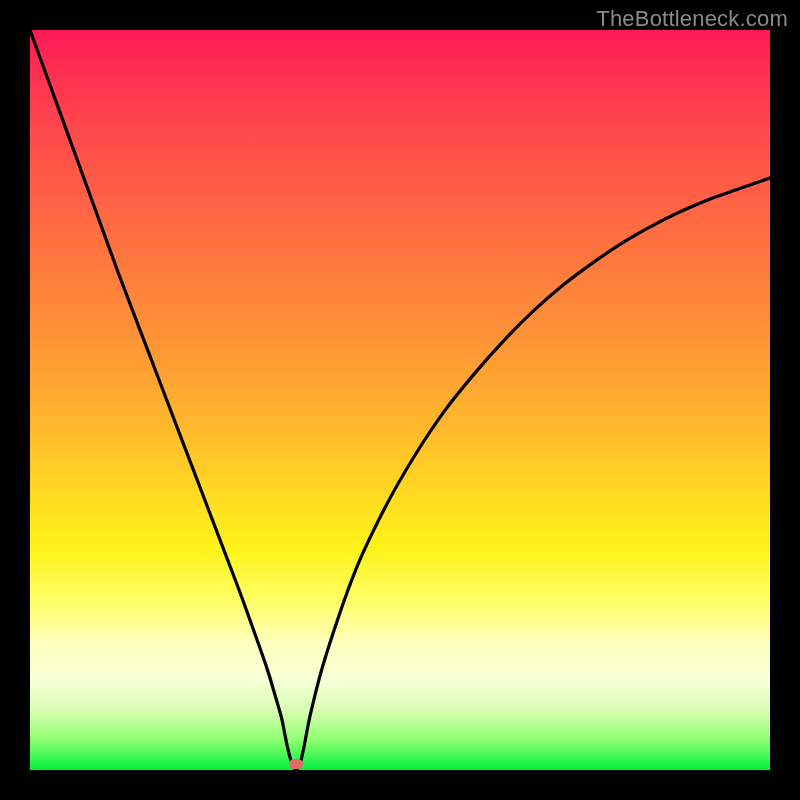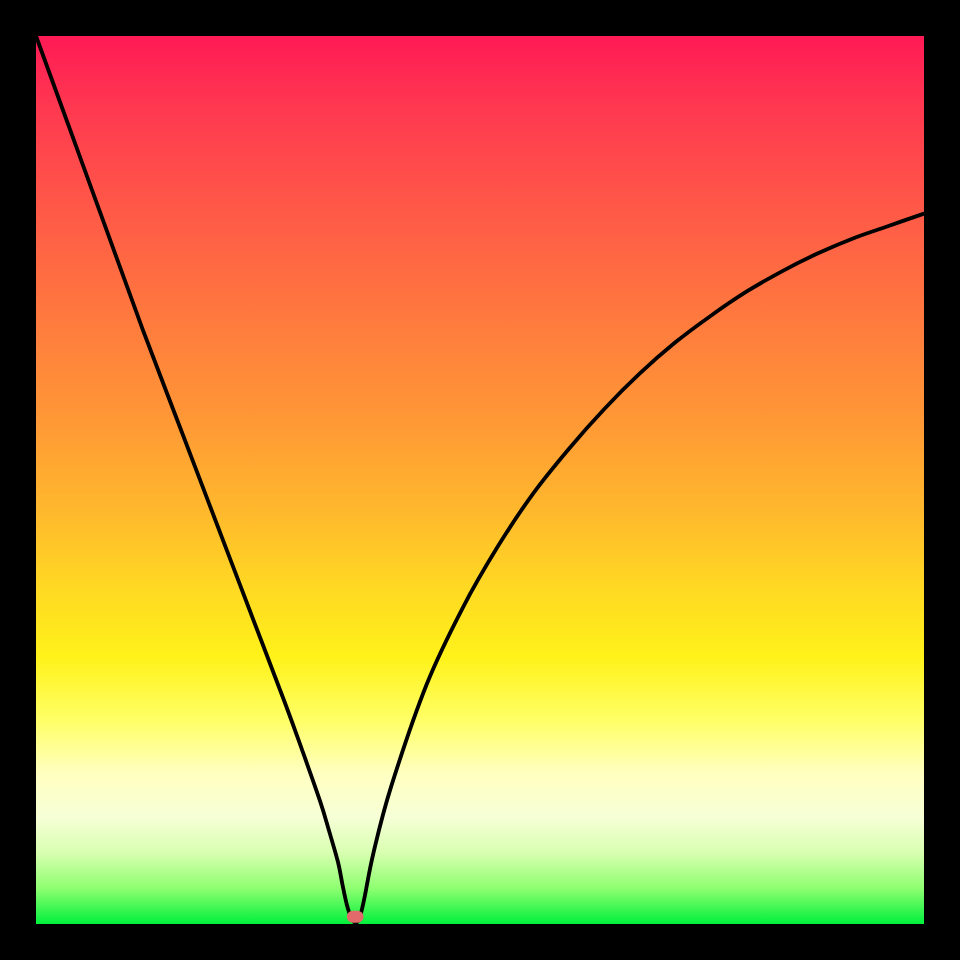--- a/index.html
+++ b/index.html
@@ -68,20 +68,21 @@
     height: 10px;
     border-radius: 5px;
     background: #e36a6a;
     transform: translate(-50%, -50%);
   }
 </style>
 </head>
 <body>
 
 <div class="frame">
+  <div class="watermark">TheBottleneck.com</div>
 
   <div class="plot-area">
     <svg class="curve" viewBox="0 0 740 740" preserveAspectRatio="none">
       <path id="curve-path" fill="none" stroke="#000000" stroke-width="3.2" stroke-linejoin="round" stroke-linecap="round" d="M 0.00 0.00 C 4.93 13.57, 19.73 54.27, 29.60 81.40 C 39.47 108.53, 49.33 135.67, 59.20 162.80 C 69.07 189.93, 78.93 217.68, 88.80 244.20 C 98.67 270.72, 108.53 296.00, 118.40 321.90 C 128.27 347.80, 138.13 373.70, 148.00 399.60 C 157.87 425.50, 167.73 451.40, 177.60 477.30 C 187.47 503.20, 199.80 535.27, 207.20 555.00 C 214.60 574.73, 217.07 581.89, 222.00 595.70 C 226.93 609.51, 233.10 626.78, 236.80 637.88 C 240.50 648.98, 241.73 653.91, 244.20 662.30 C 246.67 670.69, 249.75 680.80, 251.60 688.20 C 253.45 695.60, 254.07 700.78, 255.30 706.70 C 256.53 712.62, 257.77 719.03, 259.00 723.72 C 260.23 728.41, 261.47 732.23, 262.70 734.82 C 263.93 737.41, 265.17 739.51, 266.40 739.26 C 267.63 739.01, 268.87 736.92, 270.10 733.34 C 271.33 729.76, 271.95 726.56, 273.80 717.80 C 275.65 709.04, 277.50 696.22, 281.20 680.80 C 284.90 665.38, 288.60 648.73, 296.00 625.30 C 303.40 601.87, 315.73 564.87, 325.60 540.20 C 335.47 515.53, 345.33 496.42, 355.20 477.30 C 365.07 458.18, 374.93 441.53, 384.80 425.50 C 394.67 409.47, 404.53 394.67, 414.40 381.10 C 424.27 367.53, 434.13 355.82, 444.00 344.10 C 453.87 332.38, 463.73 321.28, 473.60 310.80 C 483.47 300.32, 493.33 290.45, 503.20 281.20 C 513.07 271.95, 522.93 263.32, 532.80 255.30 C 542.67 247.28, 552.53 240.13, 562.40 233.10 C 572.27 226.07, 582.13 219.29, 592.00 213.12 C 601.87 206.95, 611.73 201.40, 621.60 196.10 C 631.47 190.80, 641.33 185.86, 651.20 181.30 C 661.07 176.74, 670.93 172.54, 680.80 168.72 C 690.67 164.90, 700.53 161.81, 710.40 158.36 C 720.27 154.91, 735.07 149.73, 740.00 148.00"></path>
     </svg>
     <div id="marker" class="marker" style="left: 266.4px; top: 734.08px; background: rgb(227, 106, 106);"></div>
   </div>
 </div>
 
 </body></html>

